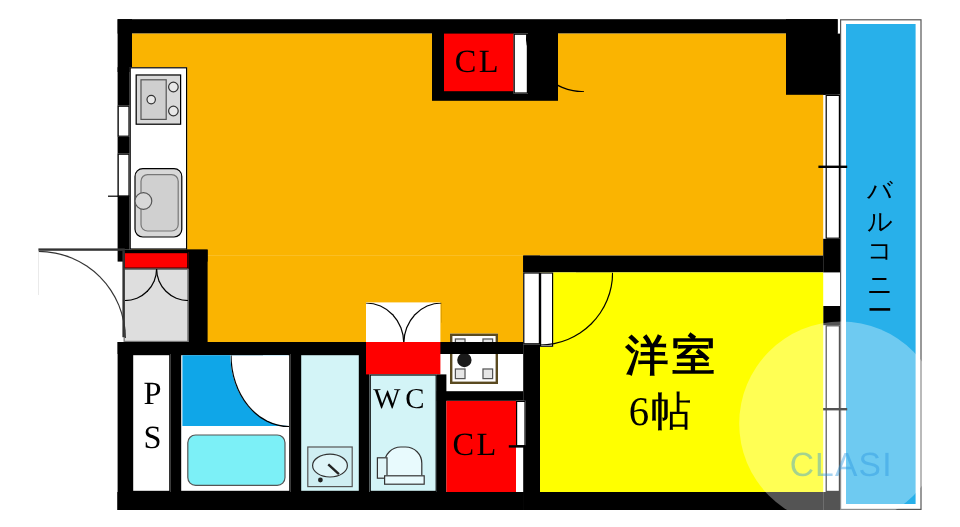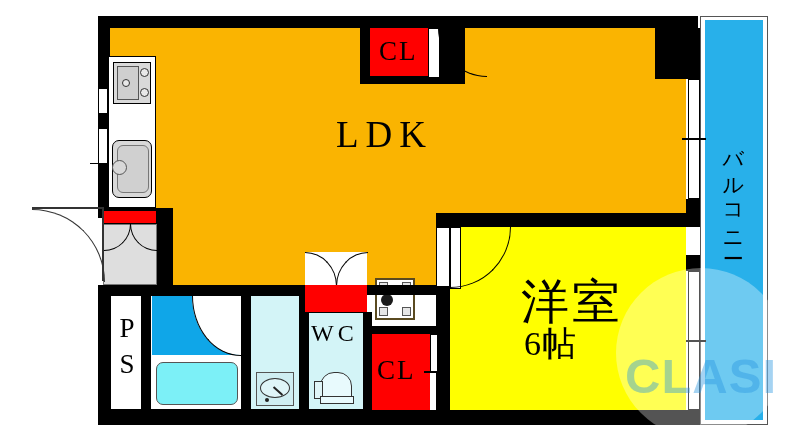--- a/index.html
+++ b/index.html
@@ -20,21 +20,21 @@
   .bath-fill{background:#0fa6e8;}
   .genkan-fill{background:#dedede;}
   .wall{background:#000000;}
   .ol1{border:1px solid #000;}
   .thin{border:1px solid #555;}
 
   
   .lbl{position:absolute;color:#000;line-height:1;white-space:nowrap;}
   .ldk-t{font-size:37px;letter-spacing:7px;font-weight:400;}
   .ldk-n{font-size:33px;letter-spacing:2px;}
-  .room-t{font-size:48px;letter-spacing:3px;}
+  .room-t{font-size:36px;letter-spacing:3px;font-weight:bold;}
   .room-n{font-size:34px;letter-spacing:1px;}
   .cl-t{font-size:27px;letter-spacing:2px;color:#000;}
   .wc-t{font-size:24px;letter-spacing:4px;}
   .ps-t{font-size:27px;line-height:1.35;text-align:center;}
   .balc-t{font-size:21px;line-height:1.25;text-align:center;
           writing-mode:vertical-rl;letter-spacing:4px;}
 
   
   .arc{position:absolute;border:1.5px solid #000;background:transparent;}
   .arc-tl{border-radius:0 0 100% 0;border-top:none;border-left:none;}
@@ -42,22 +42,22 @@
   .arc-bl{border-radius:0 100% 0 0;border-bottom:none;border-left:none;}
   .arc-br{border-radius:100% 0 0 0;border-bottom:none;border-right:none;}
 
   .leaf{position:absolute;background:#fff;border:1.5px solid #000;}
 
   
   #wm{position:absolute;left:616px;top:268px;width:170px;height:170px;
       border-radius:50%;background:rgba(255,255,255,0.33);
       display:flex;align-items:flex-end;justify-content:center;
       padding-bottom:34px;box-sizing:border-box;pointer-events:none;}
-  #wm span{font-family:"Liberation Sans",sans-serif;font-weight:bold;
-           font-size:49px;letter-spacing:1px;color:rgba(40,150,225,0.42);text-align:right;}
+  #wm span{font-family:"Liberation Sans",sans-serif;font-weight:normal;
+           font-size:28px;letter-spacing:1px;color:rgba(40,150,225,0.42);text-align:right;}
 </style>
 </head>
 <body>
 
 <div id="plan">
 
   <div class="abs wall" style="left:98px;top:16px;width:600px;height:12px;"></div>
 
   <div class="abs wall" style="left:98px;top:16px;width:12px;height:44px;"></div>
 
@@ -112,21 +112,20 @@
 
   <div class="abs white-fill" style="left:436px;top:227px;width:14px;height:60px;border:1px solid #000;"></div>
   <div class="leaf" style="left:450px;top:227px;width:9px;height:60px;"></div>
   <div class="arc arc-tl" style="left:450px;top:227px;width:60px;height:60px;"></div>
 
   <div class="lbl room-t" style="left:521px;top:278px;">洋室</div>
   <div class="lbl room-n" style="left:524px;top:327px;text-align:center;">6帖</div>
 
   <div class="abs wall" style="left:436px;top:410px;width:250px;height:15px;"></div>
 
-  <div class="lbl ldk-t" style="left:336px;top:116px;">LDK</div>
 
   <div class="abs" style="left:375px;top:278px;width:40px;height:42px;border:2px solid #5a4a20;background:#fff;"></div>
   <div class="abs thin" style="left:379px;top:282px;width:9px;height:9px;background:#e6e6e6;"></div>
   <div class="abs thin" style="left:402px;top:282px;width:9px;height:9px;background:#e6e6e6;"></div>
   <div class="abs thin" style="left:379px;top:307px;width:9px;height:9px;background:#e6e6e6;"></div>
   <div class="abs thin" style="left:402px;top:307px;width:9px;height:9px;background:#e6e6e6;"></div>
   <div class="abs" style="left:381px;top:294px;width:12px;height:12px;border-radius:50%;background:#1a1a1a;"></div>
 
   <div class="abs wall" style="left:98px;top:208px;width:75px;height:10px;"></div>
   <div class="abs wall" style="left:155px;top:208px;width:18px;height:77px;"></div>

